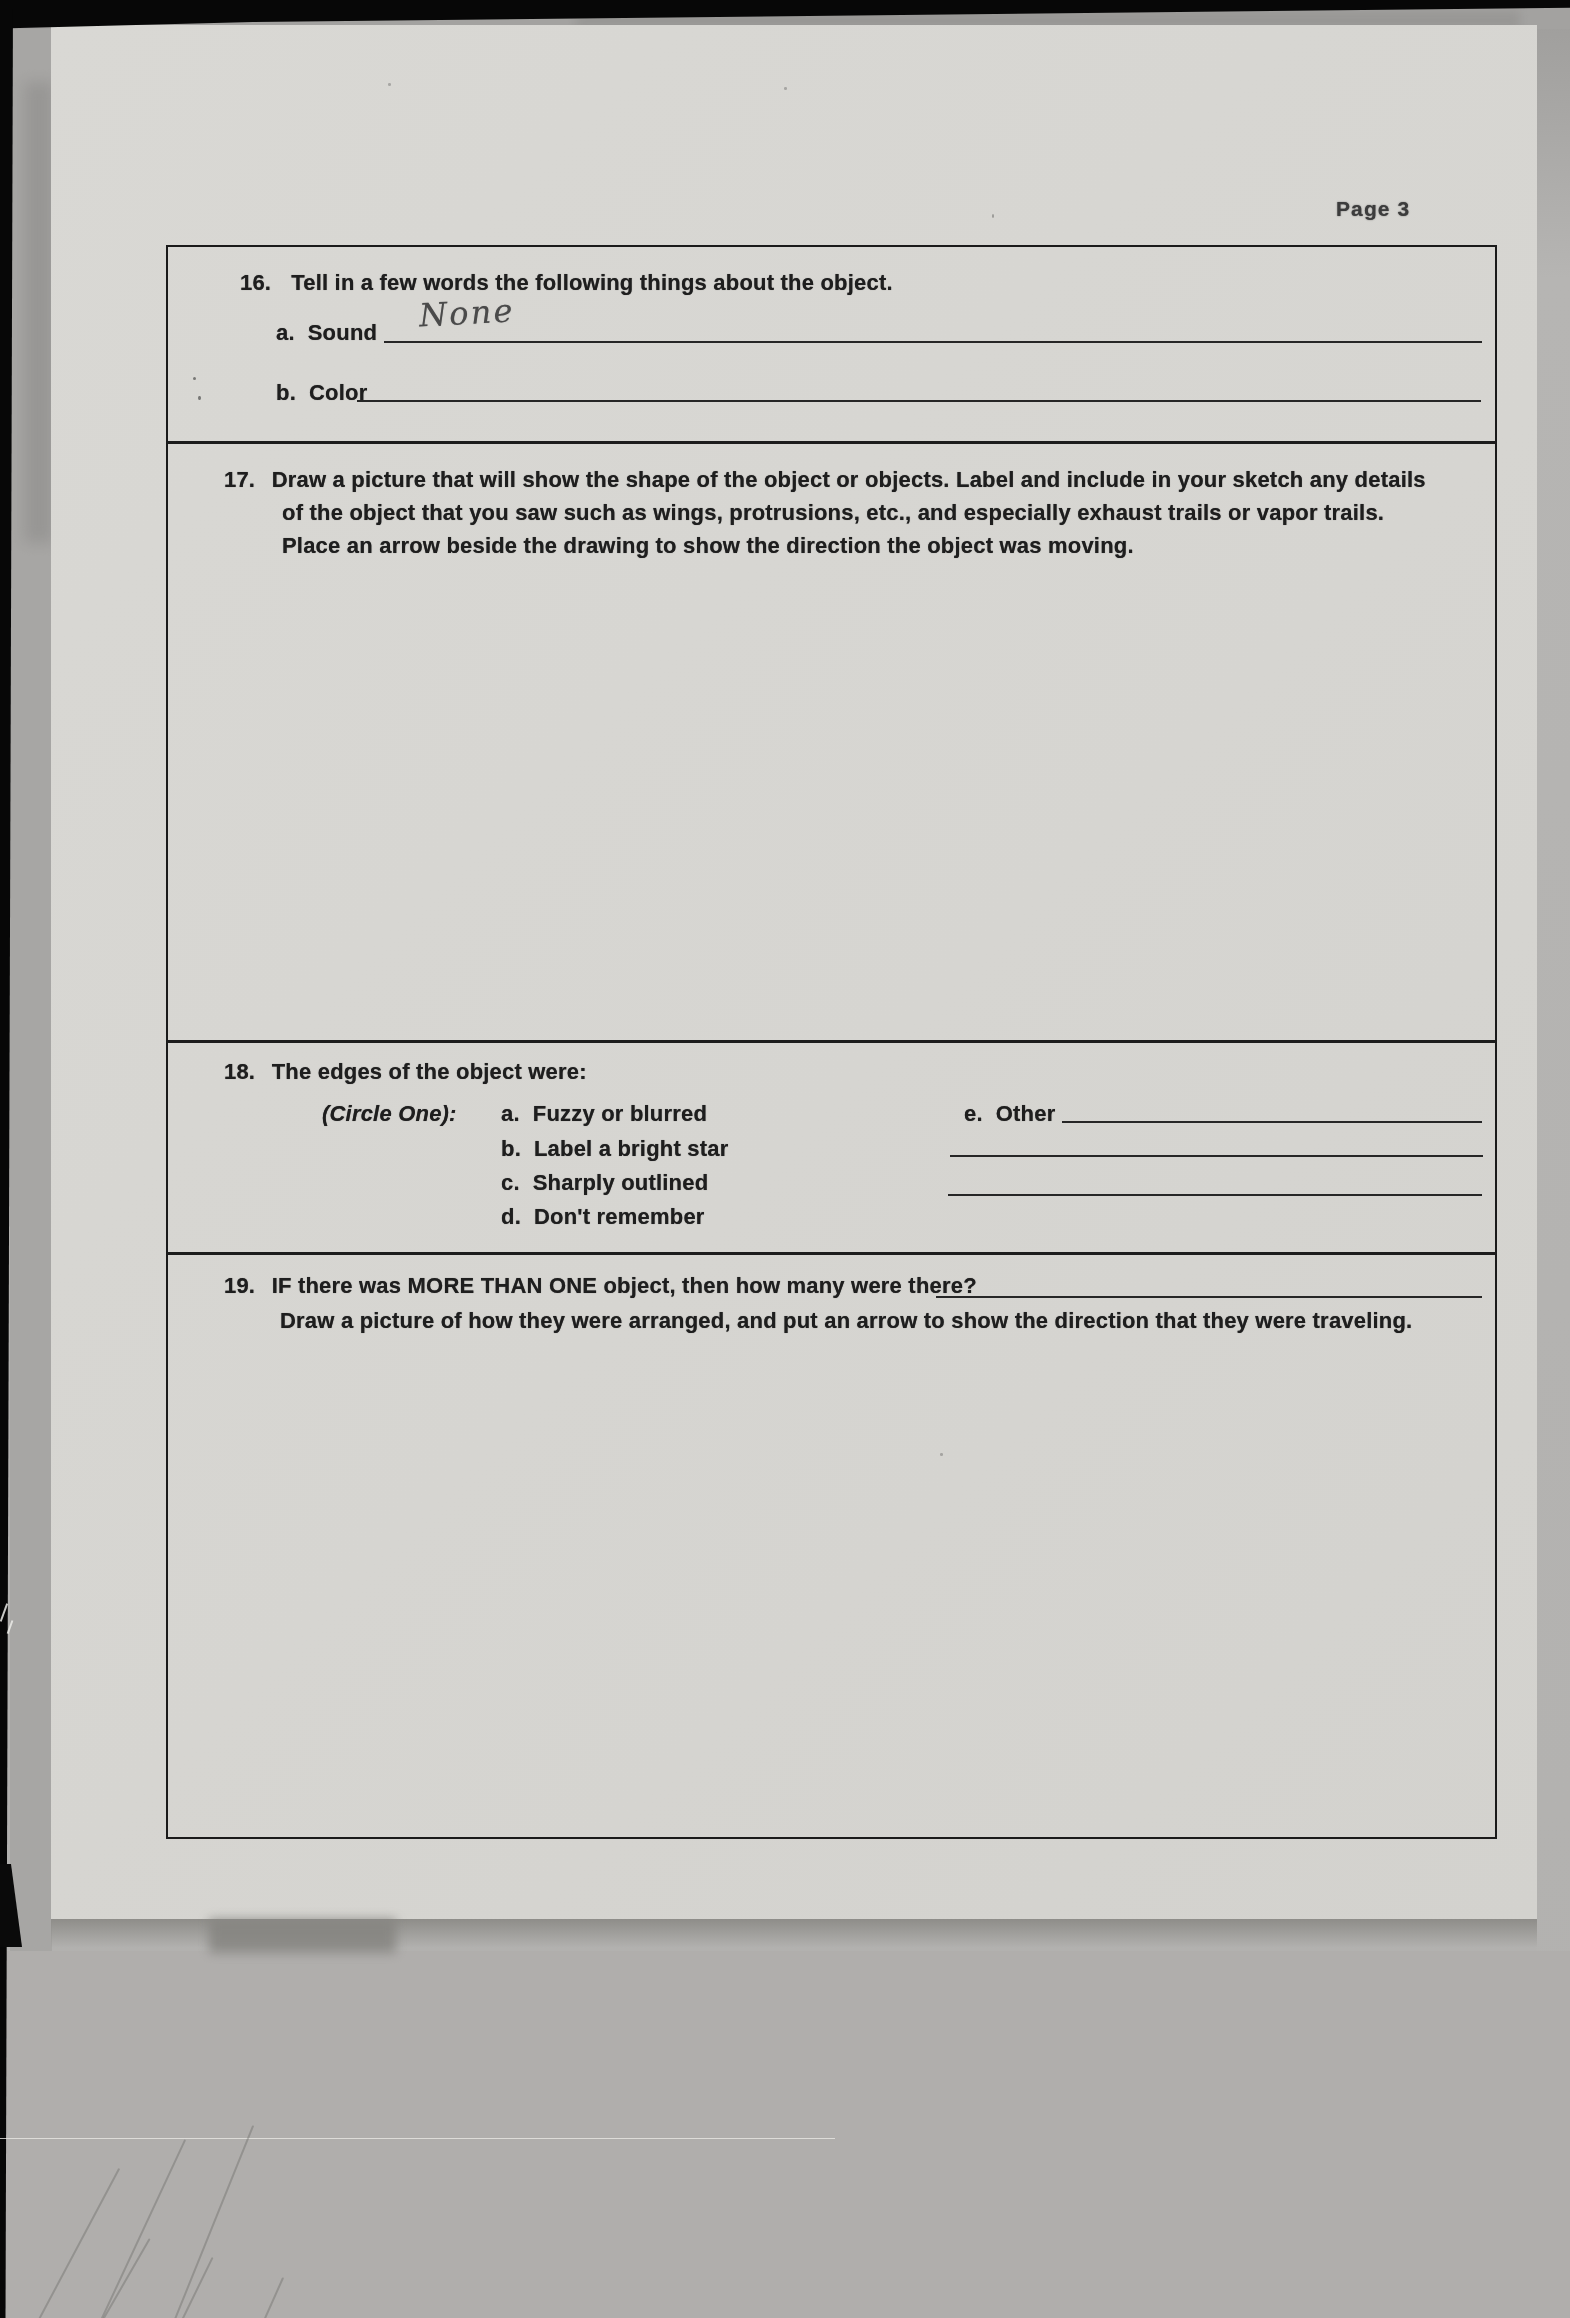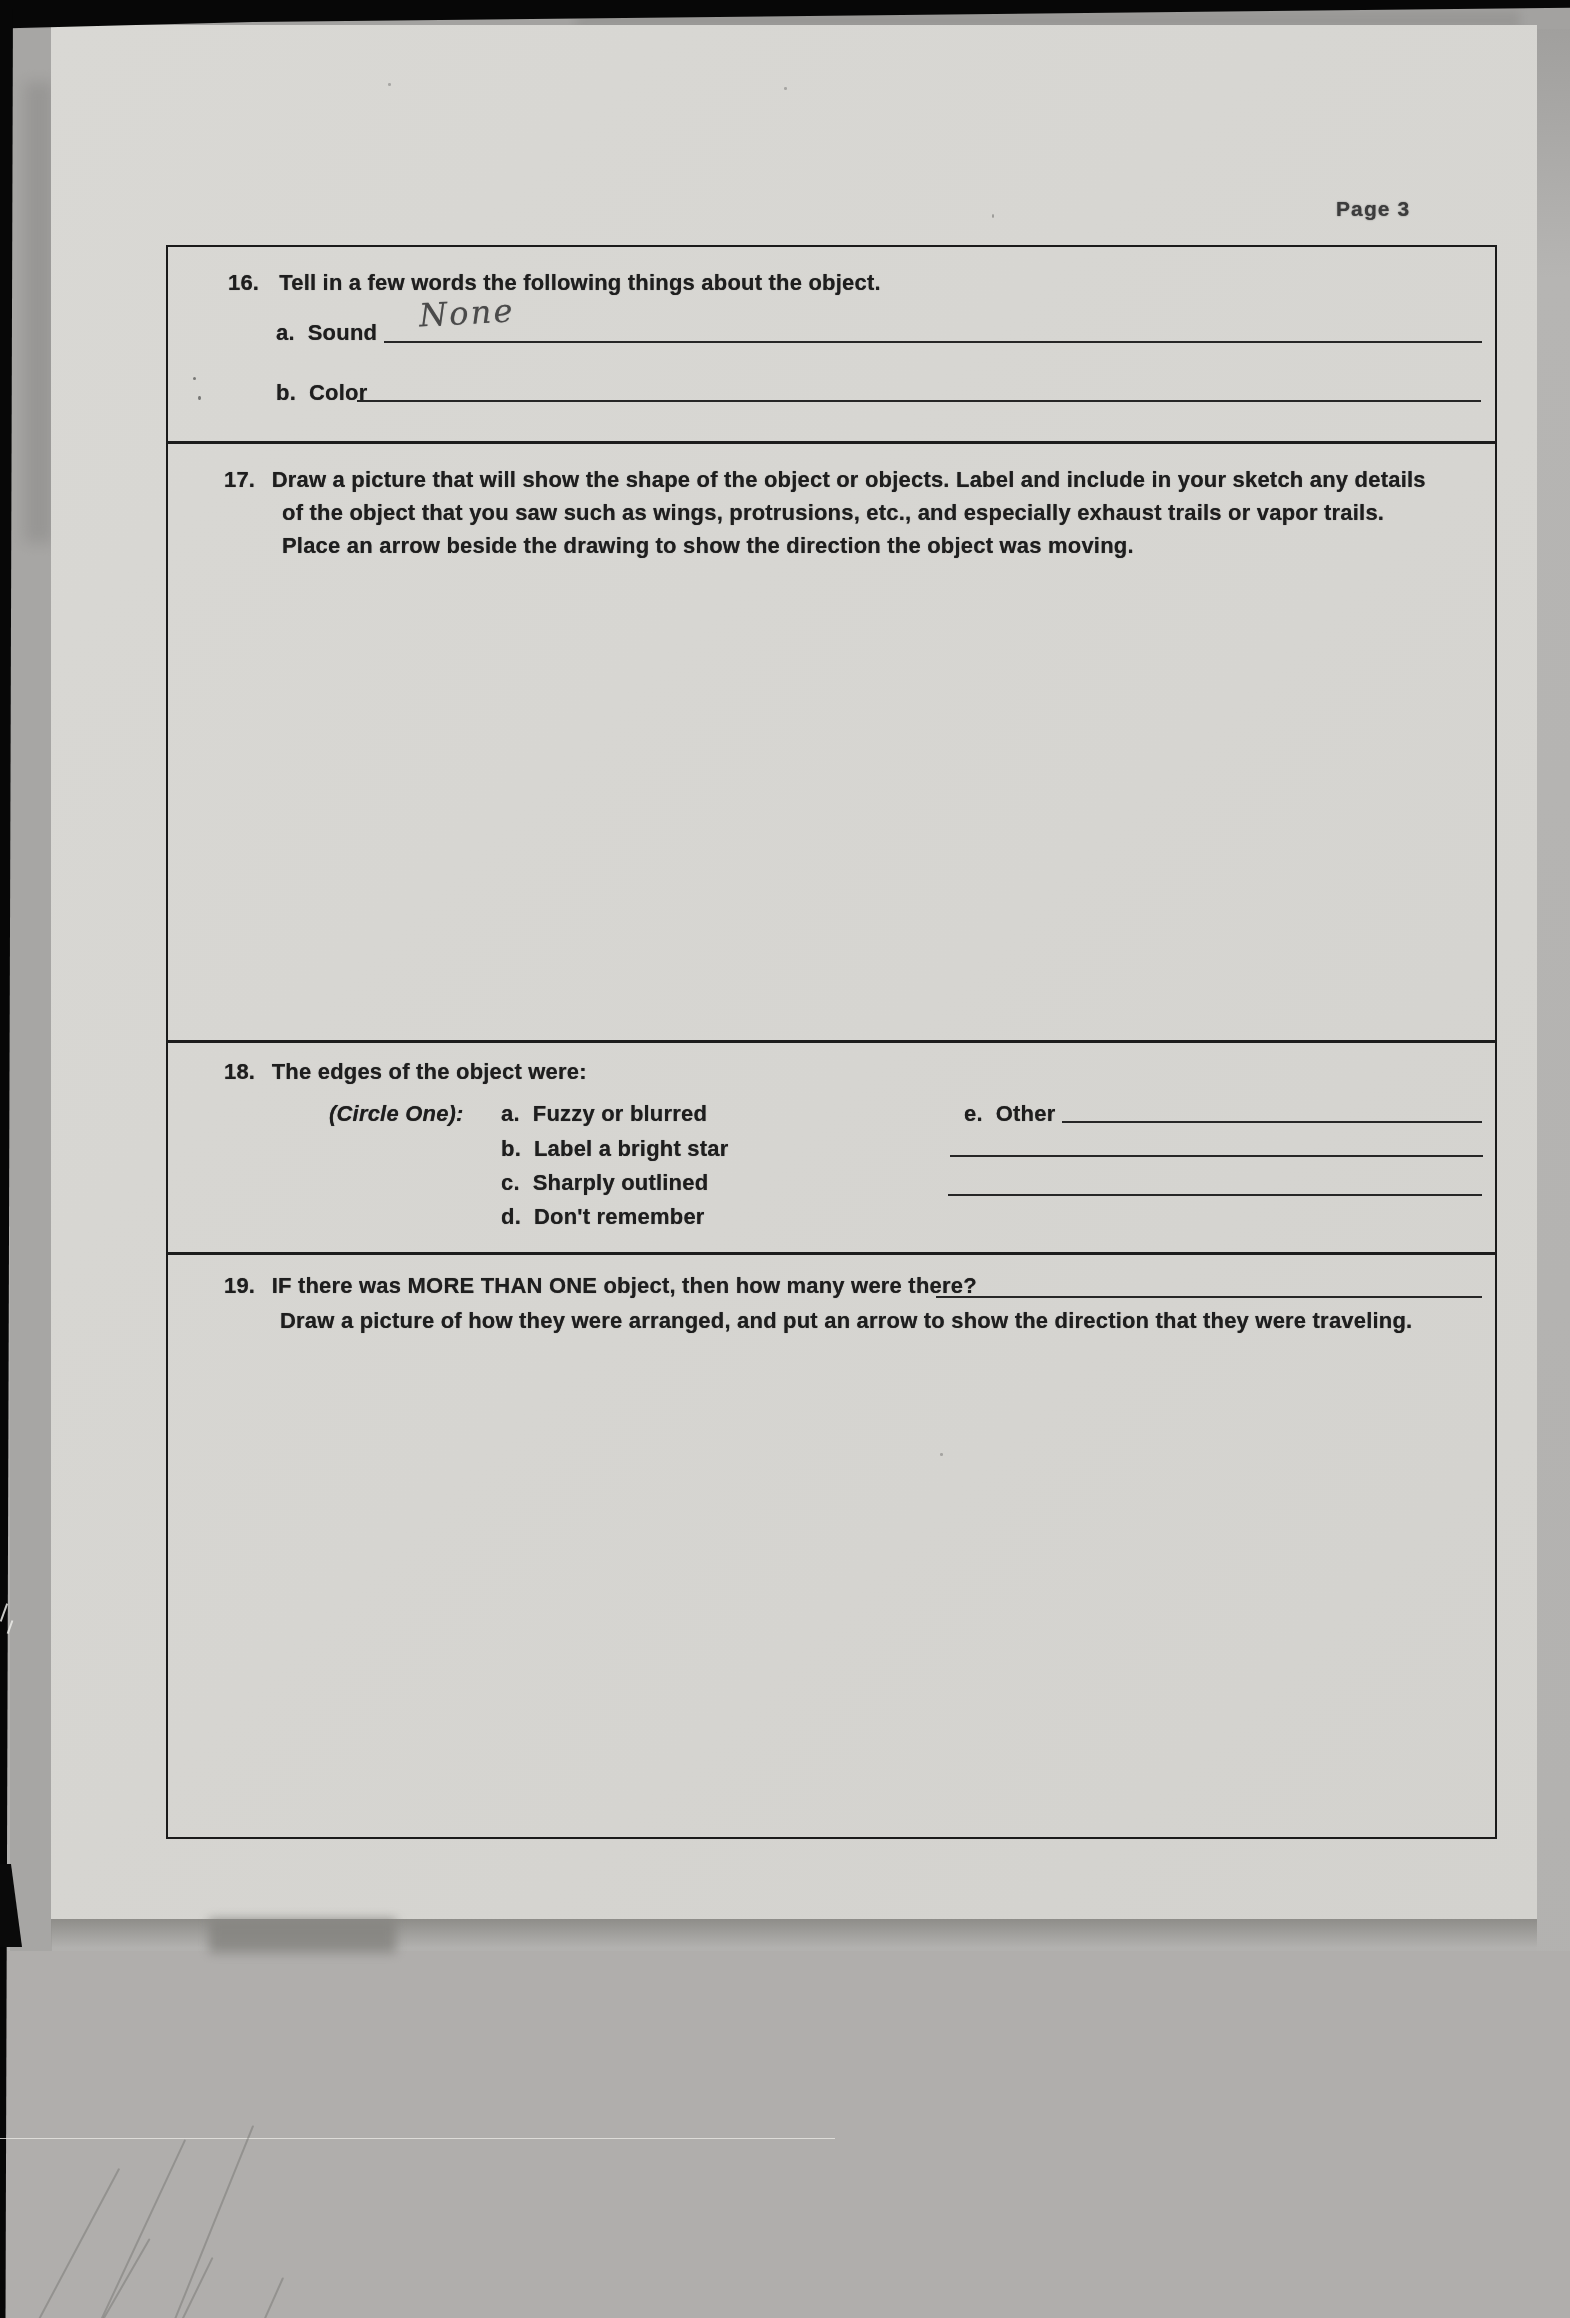--- a/index.html
+++ b/index.html
@@ -90,21 +90,21 @@
   <div class="speck" style="left:940px; top:1453px; width:2.7px; height:2.7px; opacity:.5;"></div>
   <div class="speck" style="left:992px; top:214px; width:2.2px; height:3.8px; opacity:.6;"></div>
 
   <div class="page-label">Page 3</div>
 
   <div class="qbox"></div>
   <div class="divider" style="top:441px;"></div>
   <div class="divider" style="top:1040px;"></div>
   <div class="divider" style="top:1252px;"></div>
 
-  <div class="row ftext" style="left:228px; top:270px;gap:20px;">
+  <div class="row ftext" style="left:240px; top:270px;gap:20px;">
     <span>16.</span>
     <span>Tell in a few words the following things about the object.</span>
   </div>
 
   <div class="row ftext gap-sm" style="left:276px; top:320px;">
     <span>a.</span>
     <span>Sound</span>
   </div>
   <div class="uline" style="left:384px; top:341px; width:1098px;"></div>
   <div class="handwriting">None</div>
@@ -120,21 +120,21 @@
     <span>Draw a picture that will show the shape of the object or objects.  Label and include in your sketch any details</span>
   </div>
   <div class="trow ftext" style="left:274px; top:500px;">of the object that you saw such as wings, protrusions, etc., and especially exhaust trails or vapor trails.</div>
   <div class="trow ftext" style="left:274px; top:533px;">Place an arrow beside the drawing to show the direction the object was moving.</div>
   <div class="drawing-area" style="left:169px; top:566px; width:1327px; height:472px;"></div>
 
   <div class="row ftext" style="left:224px; top:1059px;">
     <span>18.</span>
     <span>The edges of the object were:</span>
   </div>
-  <div class="trow ftext italic" style="left:321px; top:1101px;">(Circle One):</div>
+  <div class="trow ftext italic" style="left:314px; top:1101px;">(Circle One):</div>
 
   <div class="row ftext gap-sm" style="left:501px; top:1101px;">
     <span>a.</span>
     <span>Fuzzy or blurred</span>
   </div>
   <div class="row ftext gap-sm" style="left:501px; top:1136px;">
     <span>b.</span>
     <span>Label a bright star</span>
   </div>
   <div class="row ftext gap-sm" style="left:501px; top:1170px;">

